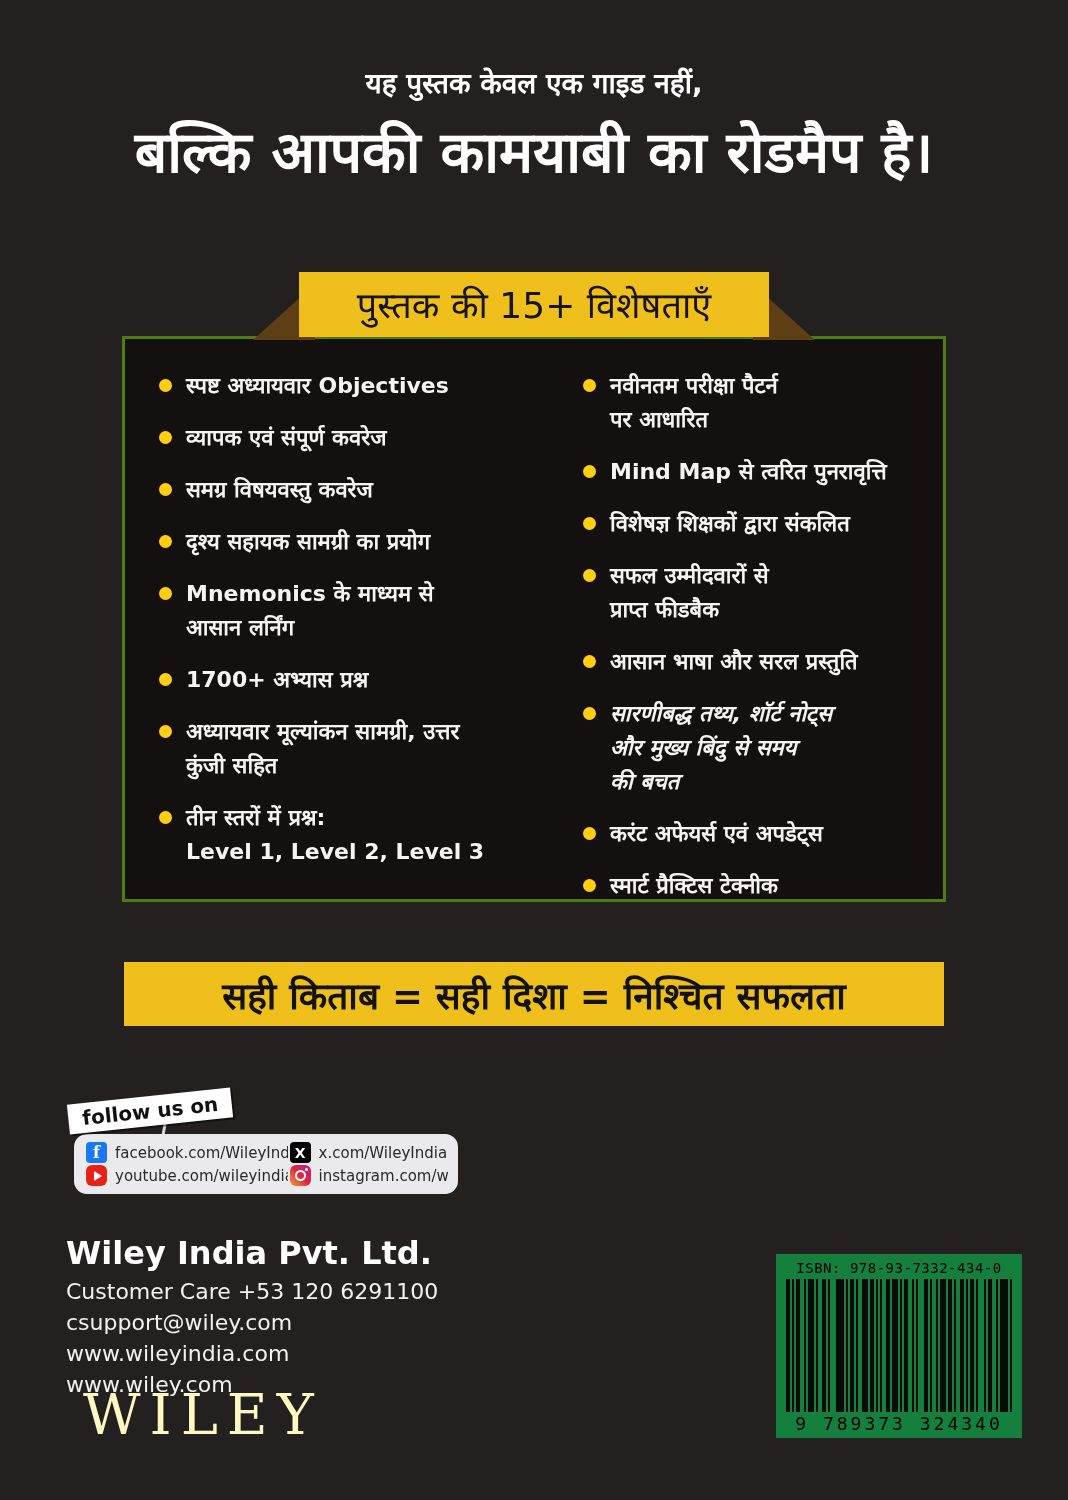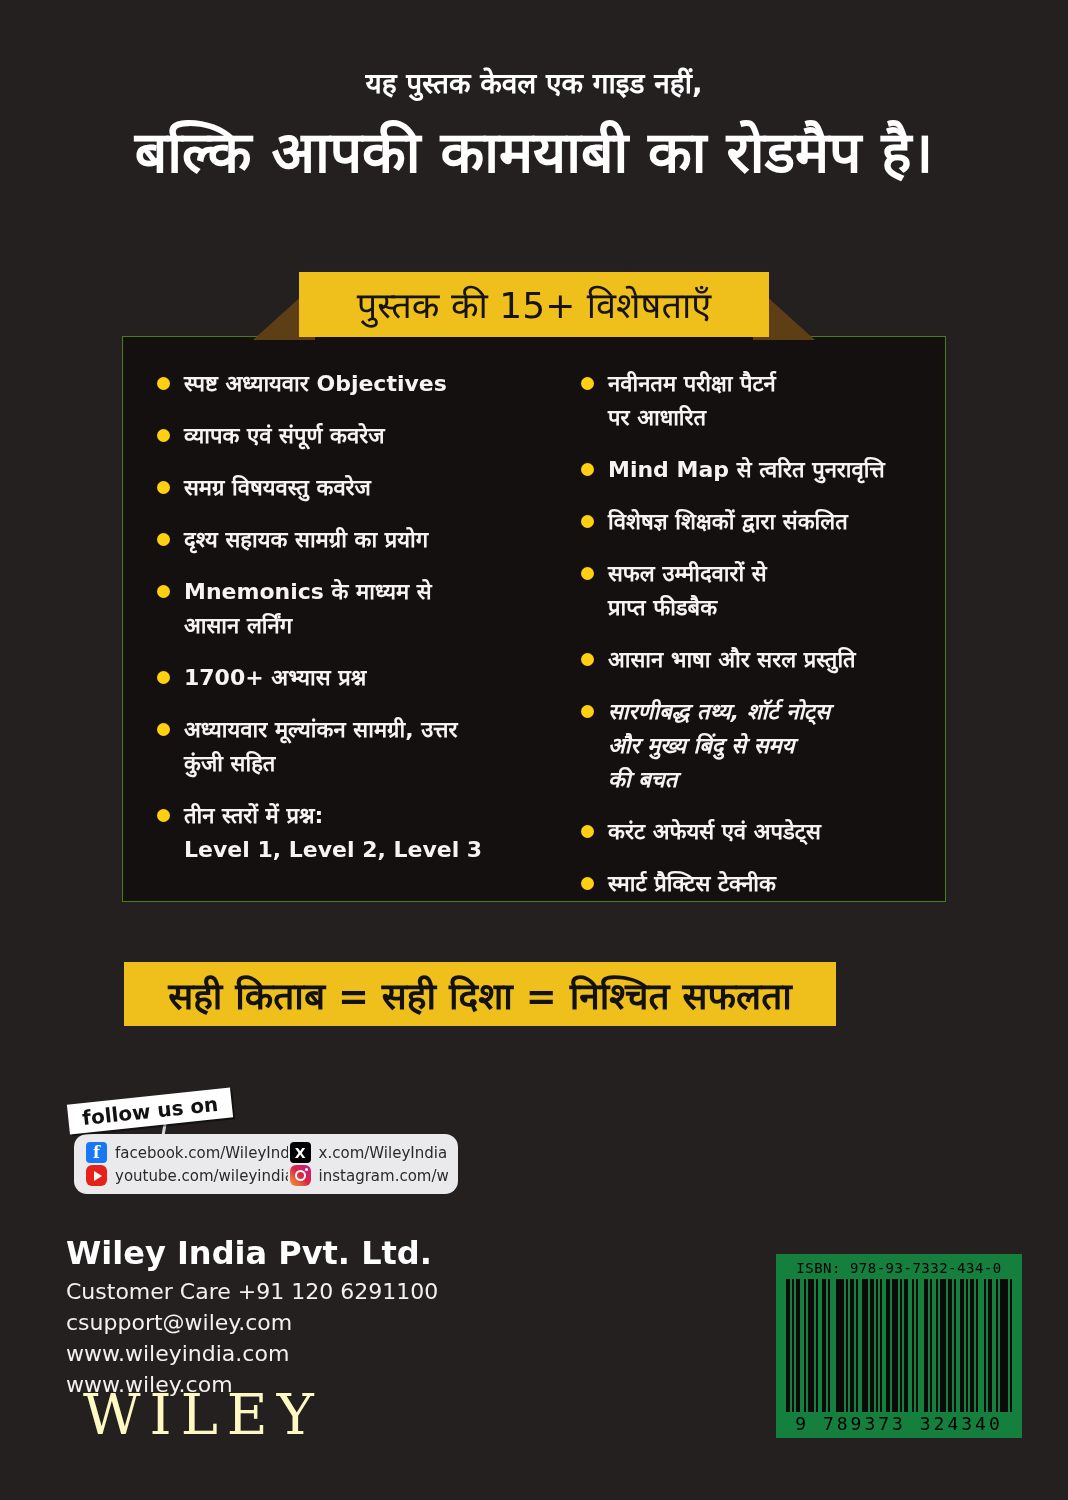--- a/index.html
+++ b/index.html
@@ -24,34 +24,34 @@
   .wing.left{left:0;clip-path:polygon(100% 0,100% 100%,0 100%);}
   .wing.right{right:0;clip-path:polygon(0 0,100% 100%,0 100%);}
   .ribbon-face{
     position:absolute;left:46px;right:46px;top:0;bottom:5px;background:var(--yellow);
     display:flex;align-items:center;justify-content:center;
     font-size:36px;font-weight:400;color:#161310;
   }
   
   .features-box{
     position:absolute;left:122px;top:336px;width:824px;height:566px;
-    border:1px solid #4d7c0f;background:var(--box-bg);
+    border:3px solid #4d7c0f;background:var(--box-bg);
     display:flex;padding:30px 10px 0 34px;overflow:hidden;z-index:2;
   }
   ul.col{list-style:none;margin:0;padding:0;}
   ul.col.left{width:424px;flex:0 0 auto;}
   ul.col.right{flex:1;}
   .feature-item{display:flex;gap:14px;margin-bottom:18px;}
   .feature-item .dot{width:13px;height:13px;border-radius:50%;background:var(--bullet);margin-top:10px;flex:0 0 auto;}
   .feature-item .lines{font-size:22px;line-height:34px;font-weight:600;color:#f5f4f2;}
   .feature-item .line{display:block;}
   .feature-item.italic .line{font-style:italic;}
   
   .slogan{
-    position:absolute;left:124px;top:962px;width:712px;height:64px;background:var(--yellow);
+    position:absolute;left:124px;top:962px;width:820px;height:64px;background:var(--yellow);
     display:flex;align-items:center;justify-content:center;
     font-size:37px;font-weight:700;color:#141210;
   }
   
   .follow-label{
     position:absolute;left:68px;top:1096px;background:#fff;color:#121212;
     font-size:20px;font-weight:700;padding:3px 14px;transform:rotate(-6deg);
     box-shadow:2px 2px 0 rgba(0,0,0,.45);z-index:4;
   }
   .connector{position:absolute;left:163px;top:1116px;width:3px;height:22px;background:#d8d8d8;transform:rotate(10deg);}
@@ -244,21 +244,21 @@
           <span class="ig-lens"></span>
           <span class="ig-dot"></span>
         </span>
         <span>instagram.com/wileyindiapl</span>
       </div>
     </div>
 
   <div class="contact">
     <div class="company">Wiley India Pvt. Ltd.</div>
     <div id="contact-lines">
-        <div class="contact-line">Customer Care +91 120 6291100</div>
+        <div class="contact-line">Customer Care +53 120 6291100</div>
         <div class="contact-line">csupport@wiley.com</div>
         <div class="contact-line">www.wileyindia.com</div>
         <div class="contact-line">www.wiley.com</div>
       </div>
   </div>
 
   <div class="wiley-logo">WILEY</div>
 
   <div class="barcode">
     <div class="isbn">ISBN: 978-93-7332-434-0</div>

